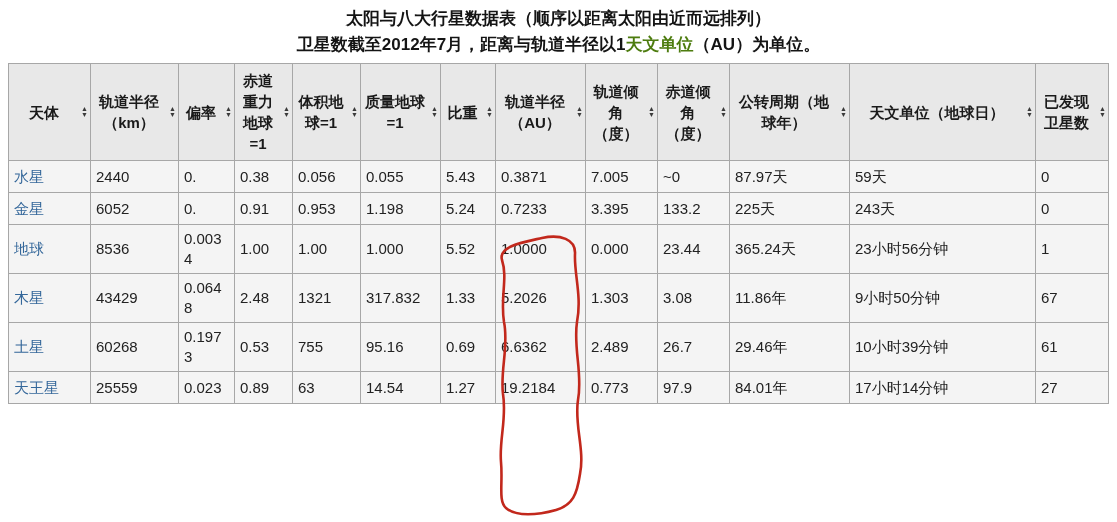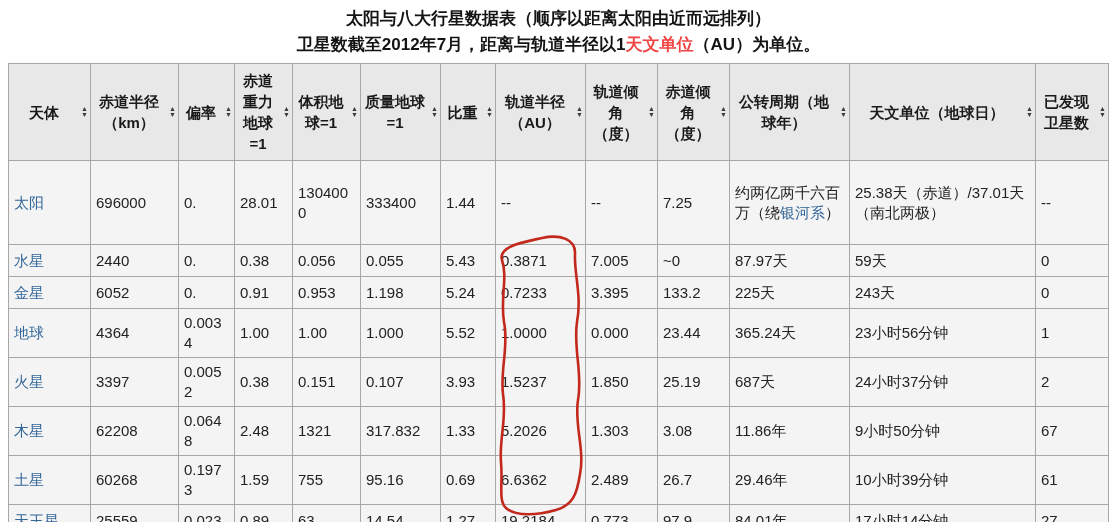--- a/index.html
+++ b/index.html
@@ -9,21 +9,21 @@
     background: #ffffff;
     font-family: "Liberation Sans", "DejaVu Sans", sans-serif;
     color: #1a1a1a;
   }
   .stage { position: relative; width: 1117px; height: 522px; }
   .titles {
     text-align: center; font-weight: bold;
     font-size: 17px; line-height: 26px; padding-top: 6px;
     color: #141414;
   }
-  .title-link { color: #ef4444; cursor: pointer; }
+  .title-link { color: #4d7c0f; cursor: pointer; }
   table.data {
     border-collapse: collapse; table-layout: fixed;
     width: 1100px; margin: 5px 0 0 8px;
   }
   th, td {
     border: 1px solid #a7a7a7;
     font-size: 15px;
     padding: 4px 5px;
     vertical-align: middle;
     overflow: hidden;
@@ -84,21 +84,21 @@
         <col style="width: 120px;">
         <col style="width: 186px;">
         <col style="width: 73px;">
       </colgroup>
     <thead>
       <tr>
           <th><span>天体</span><span class="sort-icon">
               <span>▲</span>
               <span>▼</span>
             </span></th>
-          <th><span>赤道半径（km）</span><span class="sort-icon">
+          <th><span>轨道半径（km）</span><span class="sort-icon">
               <span>▲</span>
               <span>▼</span>
             </span></th>
           <th><span>偏率</span><span class="sort-icon">
               <span>▲</span>
               <span>▼</span>
             </span></th>
           <th><span>赤道重力地球=1</span><span class="sort-icon">
               <span>▲</span>
               <span>▼</span>
@@ -135,35 +135,20 @@
               <span>▲</span>
               <span>▼</span>
             </span></th>
           <th><span>已发现卫星数</span><span class="sort-icon">
               <span>▲</span>
               <span>▼</span>
             </span></th>
         </tr>
     </thead>
     <tbody>
-        <tr class="tall-row">
-          <td><a class="wlink">太阳</a></td>
-          <td>696000</td>
-          <td>0.</td>
-          <td>28.01</td>
-          <td>1304000</td>
-          <td>333400</td>
-          <td>1.44</td>
-          <td>--</td>
-          <td>--</td>
-          <td>7.25</td>
-          <td><span>约两亿两千六百万（绕</span><a class="wlink">银河系</a><span>）</span></td>
-          <td>25.38天（赤道）/37.01天（南北两极）</td>
-          <td>--</td>
-        </tr>
         <tr>
           <td><a class="wlink">水星</a></td>
           <td>2440</td>
           <td>0.</td>
           <td>0.38</td>
           <td>0.056</td>
           <td>0.055</td>
           <td>5.43</td>
           <td>0.3871</td>
           <td>7.005</td>
@@ -182,68 +167,53 @@
           <td>5.24</td>
           <td>0.7233</td>
           <td>3.395</td>
           <td>133.2</td>
           <td>225天</td>
           <td>243天</td>
           <td>0</td>
         </tr>
         <tr>
           <td><a class="wlink">地球</a></td>
-          <td>4364</td>
+          <td>8536</td>
           <td>0.0034</td>
           <td>1.00</td>
           <td>1.00</td>
           <td>1.000</td>
           <td>5.52</td>
           <td>1.0000</td>
           <td>0.000</td>
           <td>23.44</td>
           <td>365.24天</td>
           <td>23小时56分钟</td>
           <td>1</td>
         </tr>
         <tr>
-          <td><a class="wlink">火星</a></td>
-          <td>3397</td>
-          <td>0.0052</td>
-          <td>0.38</td>
-          <td>0.151</td>
-          <td>0.107</td>
-          <td>3.93</td>
-          <td>1.5237</td>
-          <td>1.850</td>
-          <td>25.19</td>
-          <td>687天</td>
-          <td>24小时37分钟</td>
-          <td>2</td>
-        </tr>
-        <tr>
           <td><a class="wlink">木星</a></td>
-          <td>62208</td>
+          <td>43429</td>
           <td>0.0648</td>
           <td>2.48</td>
           <td>1321</td>
           <td>317.832</td>
           <td>1.33</td>
           <td>5.2026</td>
           <td>1.303</td>
           <td>3.08</td>
           <td>11.86年</td>
           <td>9小时50分钟</td>
           <td>67</td>
         </tr>
         <tr>
           <td><a class="wlink">土星</a></td>
           <td>60268</td>
           <td>0.1973</td>
-          <td>1.59</td>
+          <td>0.53</td>
           <td>755</td>
           <td>95.16</td>
           <td>0.69</td>
           <td>6.6362</td>
           <td>2.489</td>
           <td>26.7</td>
           <td>29.46年</td>
           <td>10小时39分钟</td>
           <td>61</td>
         </tr>

